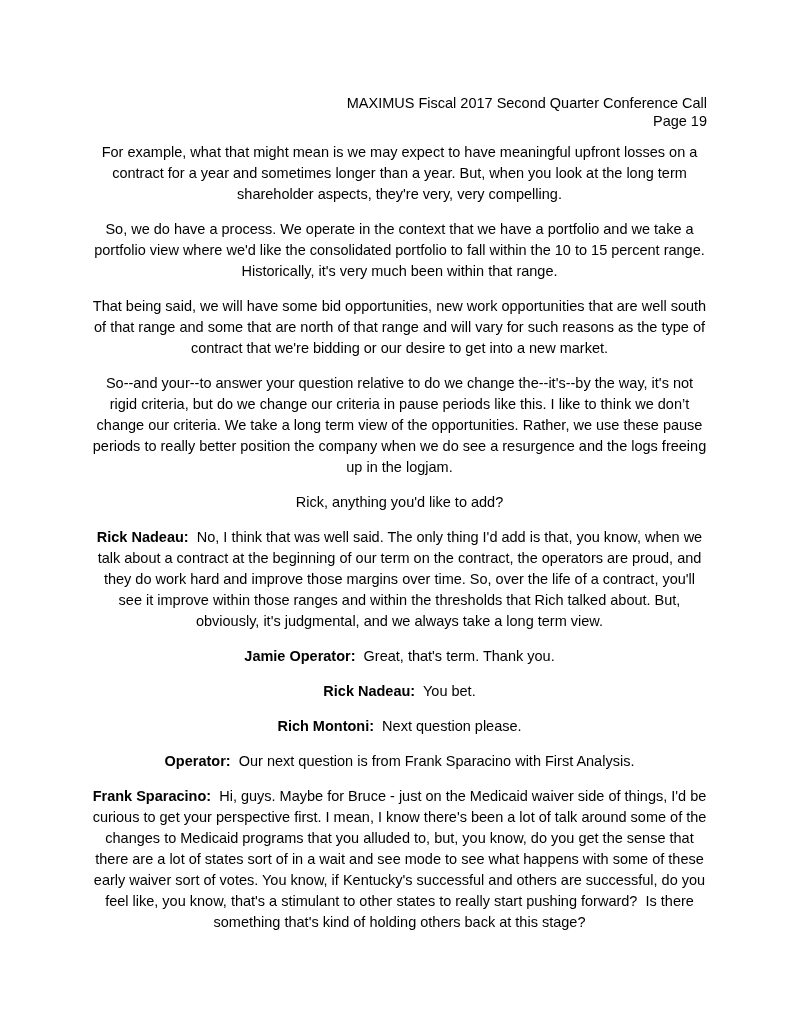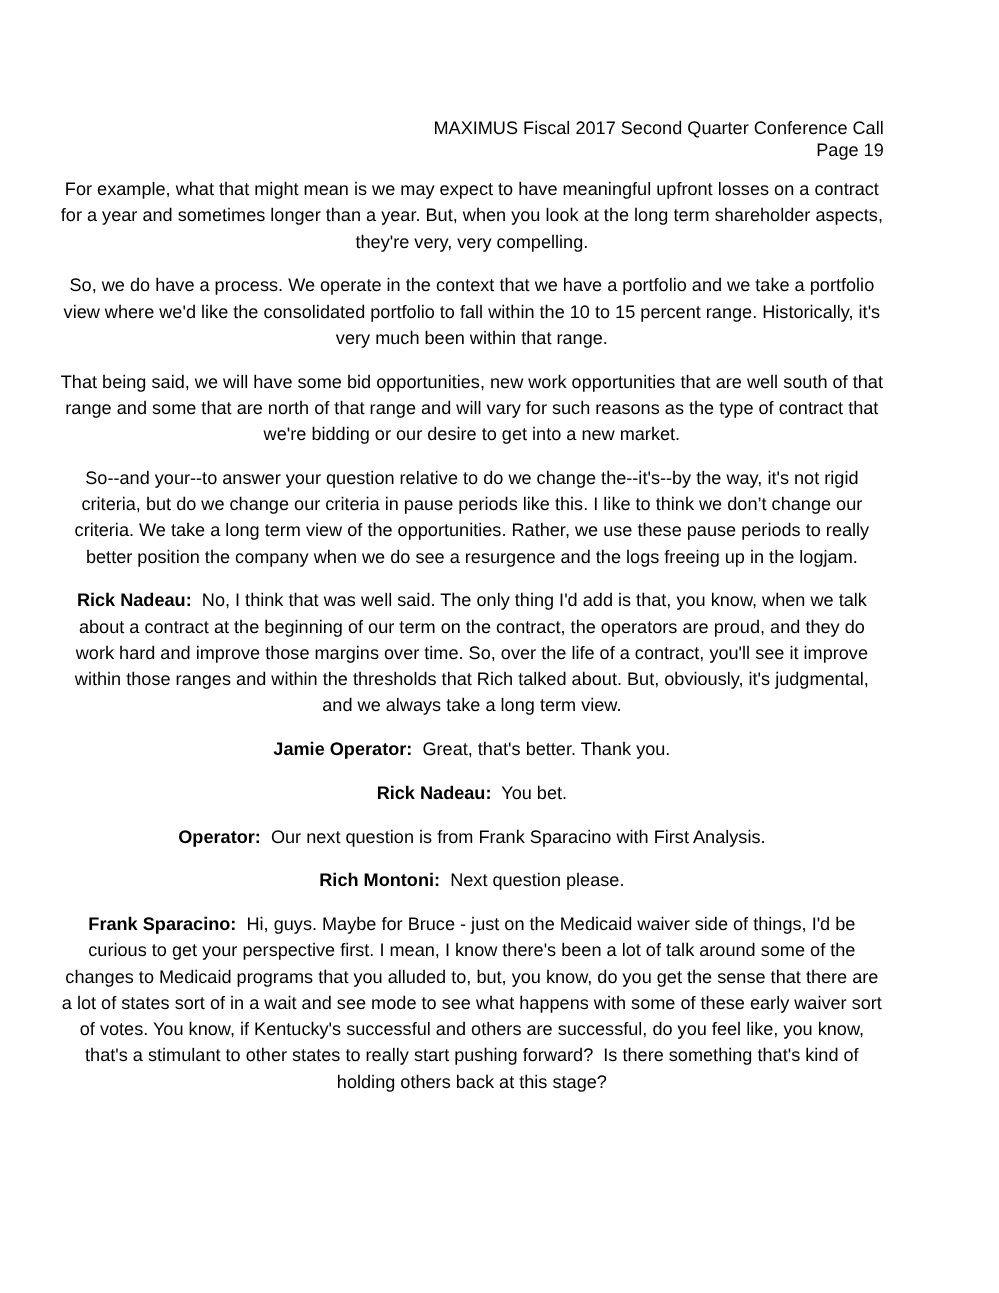--- a/index.html
+++ b/index.html
@@ -10,21 +10,21 @@
   .page {
     position: relative;
     width: 799px;
     height: 1034px;
     background: #ffffff;
     color: #000000;
     font-family: "Liberation Sans", "DejaVu Sans", sans-serif;
     font-size: 14.5px;
     line-height: 21px;
     box-sizing: border-box;
-    padding: 94px 92px 0 48px;
+    padding: 94px 92px 0 92px;
     overflow: hidden;
   }
   .doc-header {
     text-align: right;
     line-height: 18px;
     margin: 0 0 12px 0;
   }
   .doc-body {
     text-align: center;
   }
@@ -42,20 +42,21 @@
 <div class="page">
   <header class="doc-header">
     <div>MAXIMUS Fiscal 2017 Second Quarter Conference Call</div>
     <div>Page 19</div>
   </header>
   <main class="doc-body">
     <p class="para"><strong class="speaker"></strong><span>For example, what that might mean is we may expect to have meaningful upfront losses on a contract for a year and sometimes longer than a year. But, when you look at the long term shareholder aspects, they're very, very compelling.</span></p>
     <p class="para"><strong class="speaker"></strong><span>So, we do have a process. We operate in the context that we have a portfolio and we take a portfolio view where we'd like the consolidated portfolio to fall within the 10 to 15 percent range. Historically, it's very much been within that range.</span></p>
     <p class="para"><strong class="speaker"></strong><span>That being said, we will have some bid opportunities, new work opportunities that are well south of that range and some that are north of that range and will vary for such reasons as the type of contract that we're bidding or our desire to get into a new market.</span></p>
     <p class="para"><strong class="speaker"></strong><span>So--and your--to answer your question relative to do we change the--it's--by the way, it's not rigid criteria, but do we change our criteria in pause periods like this. I like to think we don’t change our criteria. We take a long term view of the opportunities. Rather, we use these pause periods to really better position the company when we do see a resurgence and the logs freeing up in the logjam.</span></p>
+    <p class="para"><strong class="speaker"></strong><span>Rick, anything you'd like to add?</span></p>
     <p class="para"><strong class="speaker">Rick Nadeau:</strong><span>  No, I think that was well said. The only thing I'd add is that, you know, when we talk about a contract at the beginning of our term on the contract, the operators are proud, and they do work hard and improve those margins over time. So, over the life of a contract, you'll see it improve within those ranges and within the thresholds that Rich talked about. But, obviously, it's judgmental, and we always take a long term view.</span></p>
-    <p class="para"><strong class="speaker">Jamie Operator:</strong><span>  Great, that's better. Thank you.</span></p>
+    <p class="para"><strong class="speaker">Jamie Operator:</strong><span>  Great, that's term. Thank you.</span></p>
     <p class="para"><strong class="speaker">Rick Nadeau:</strong><span>  You bet.</span></p>
+    <p class="para"><strong class="speaker">Rich Montoni:</strong><span>  Next question please.</span></p>
     <p class="para"><strong class="speaker">Operator:</strong><span>  Our next question is from Frank Sparacino with First Analysis.</span></p>
-    <p class="para"><strong class="speaker">Rich Montoni:</strong><span>  Next question please.</span></p>
     <p class="para"><strong class="speaker">Frank Sparacino:</strong><span>  Hi, guys. Maybe for Bruce - just on the Medicaid waiver side of things, I'd be curious to get your perspective first. I mean, I know there's been a lot of talk around some of the changes to Medicaid programs that you alluded to, but, you know, do you get the sense that there are a lot of states sort of in a wait and see mode to see what happens with some of these early waiver sort of votes. You know, if Kentucky's successful and others are successful, do you feel like, you know, that's a stimulant to other states to really start pushing forward?  Is there something that's kind of holding others back at this stage?</span></p>
   </main>
 </div>
 
 </body></html>

